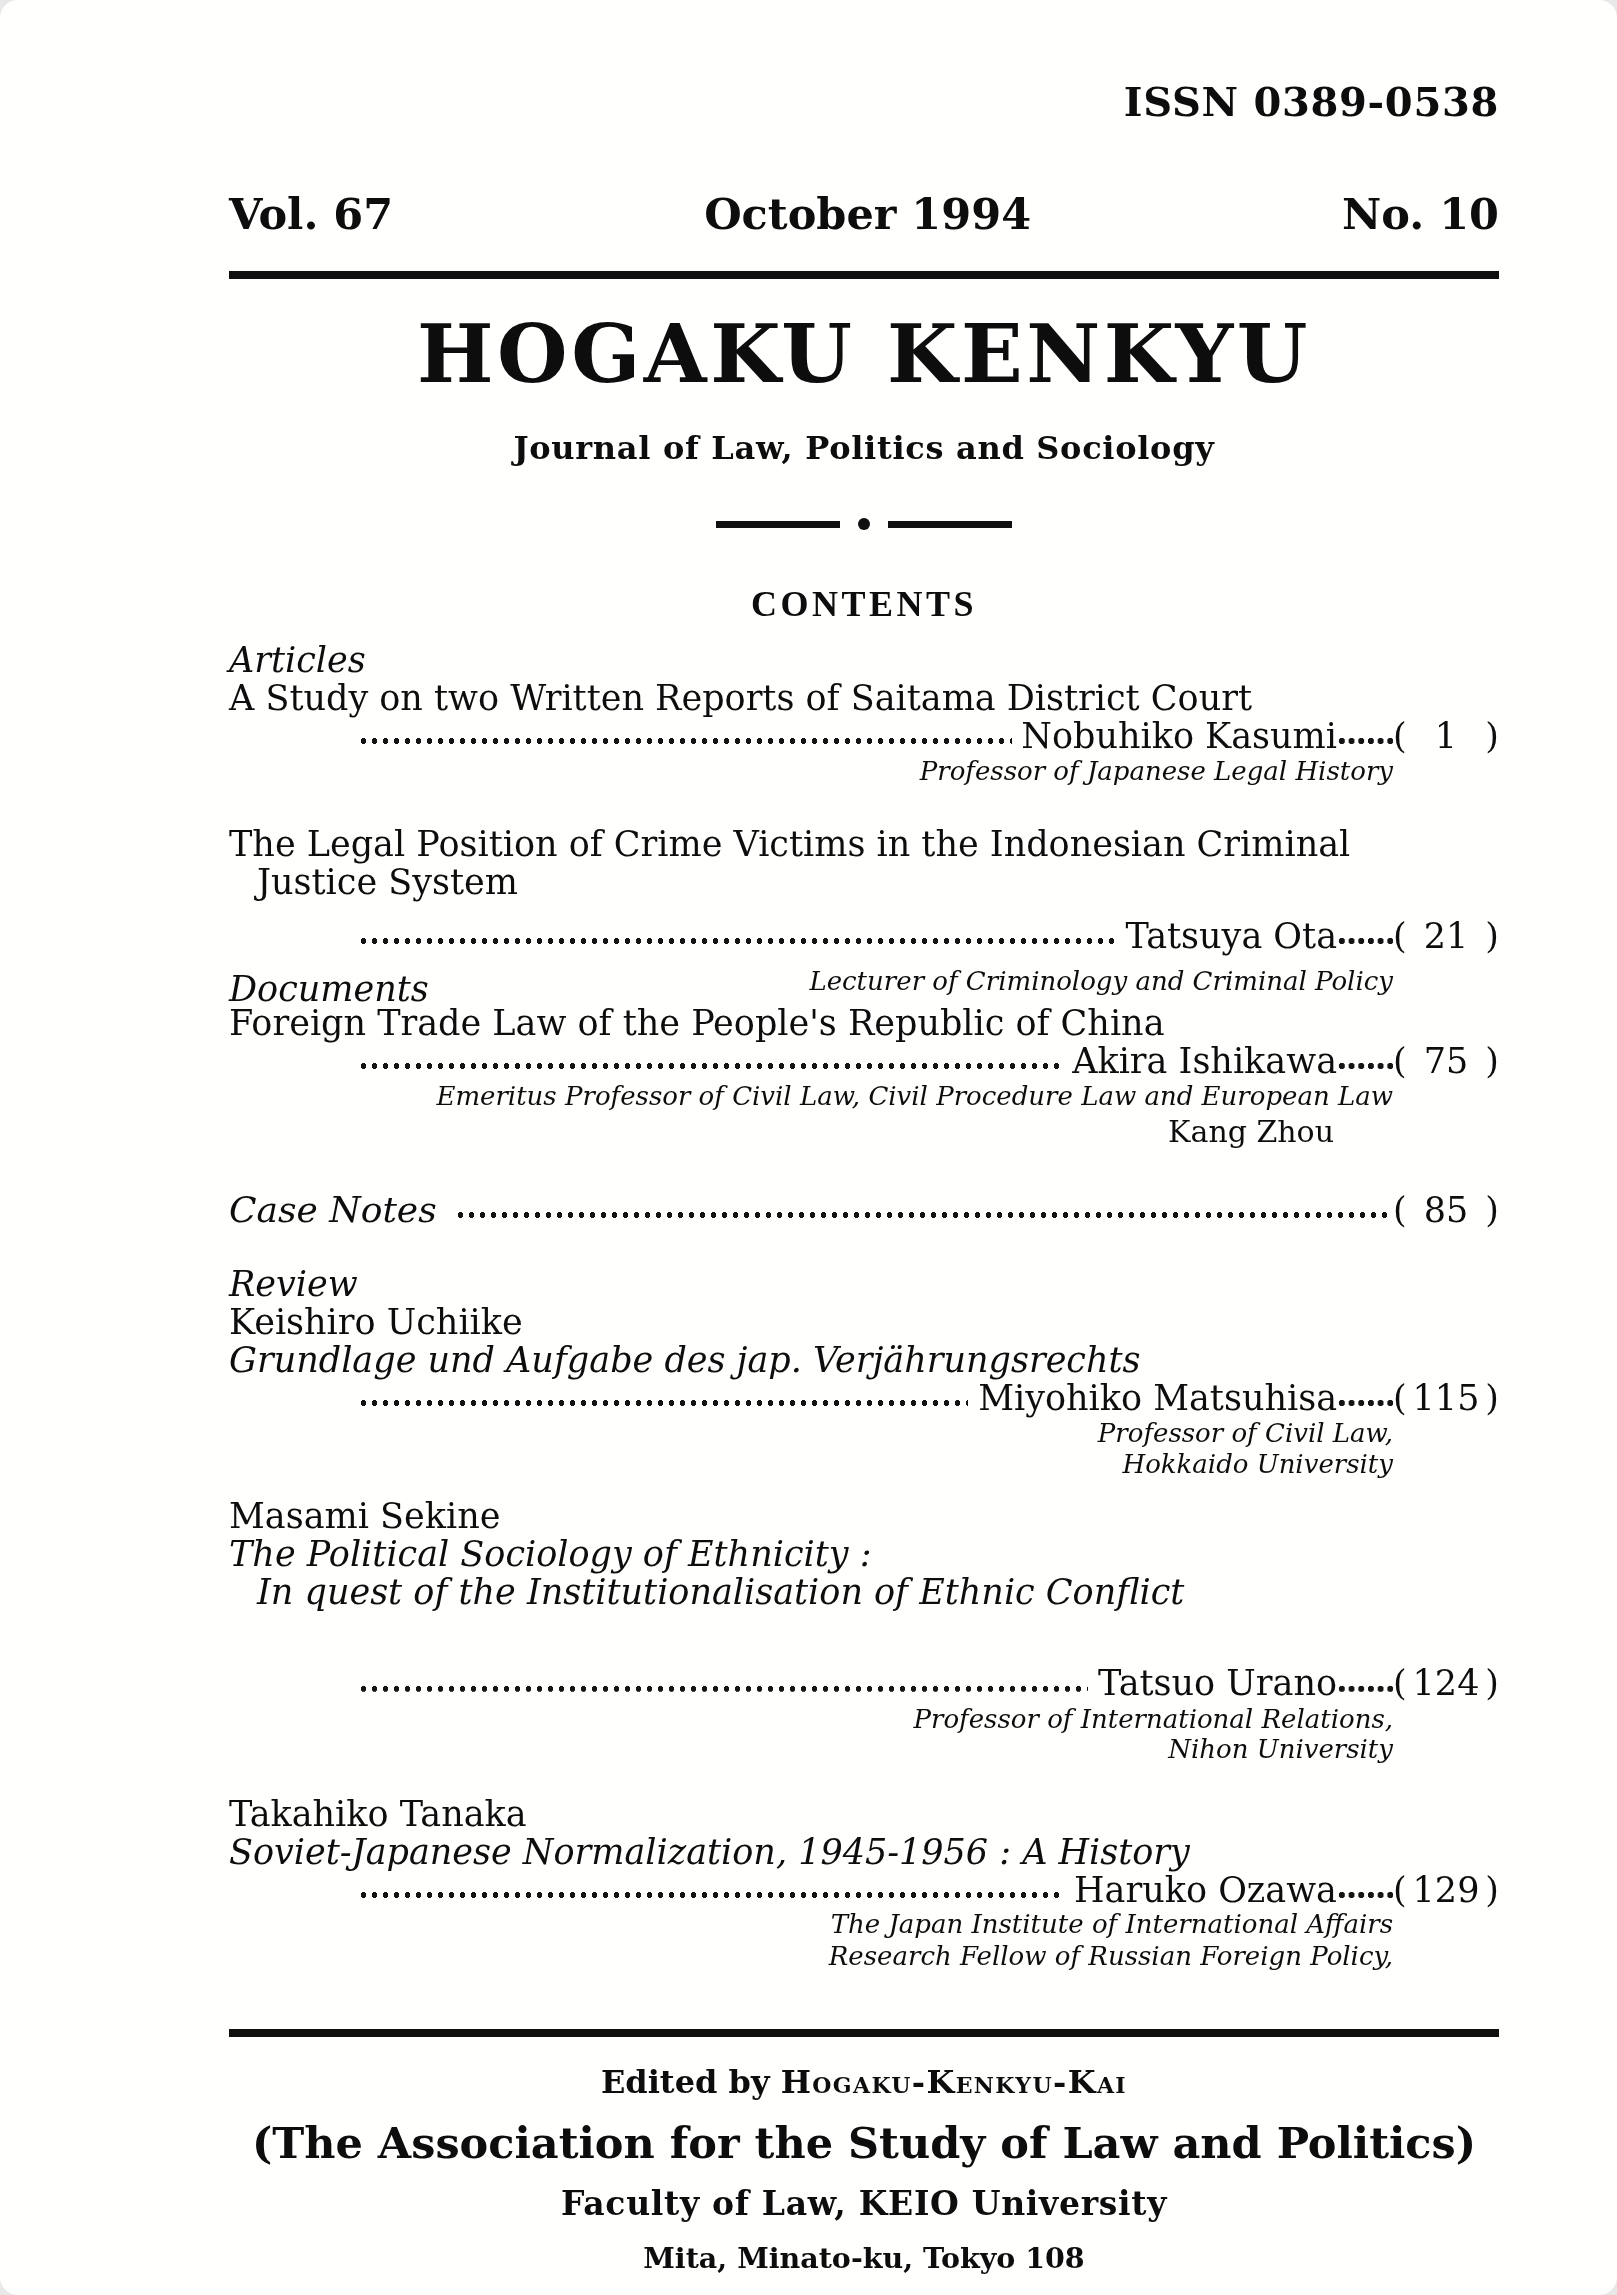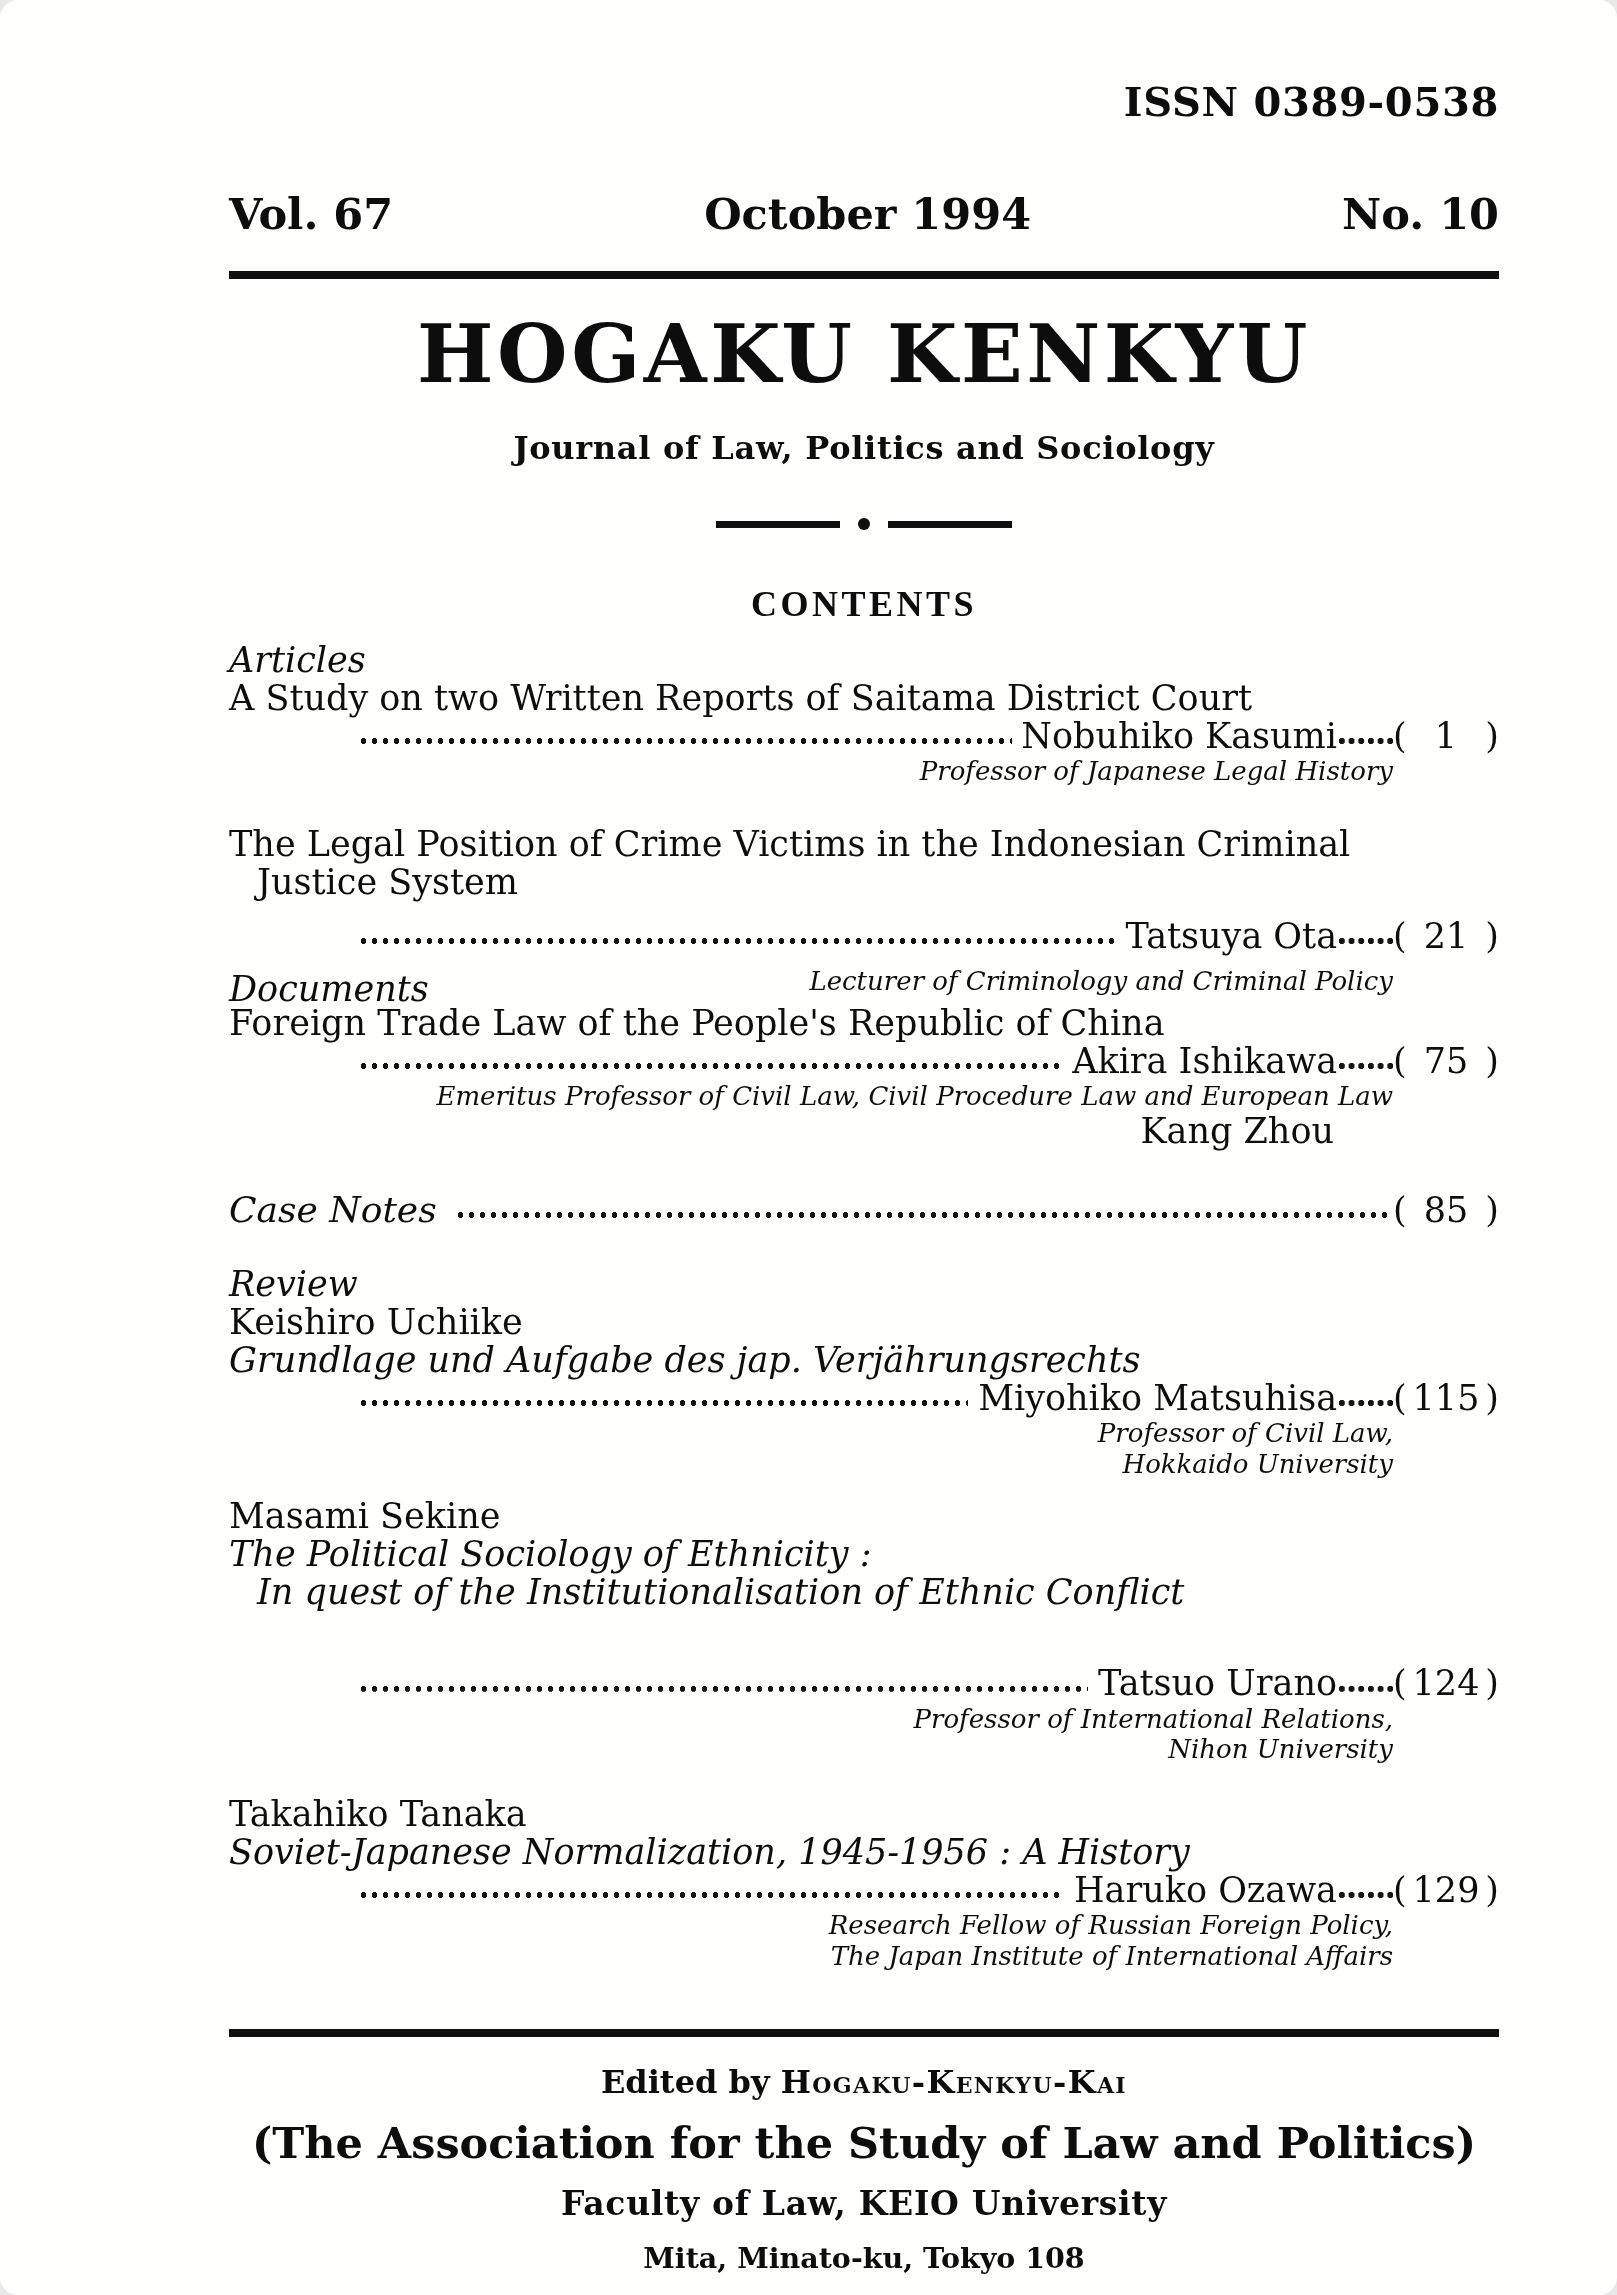--- a/index.html
+++ b/index.html
@@ -38,21 +38,21 @@
     background-image:radial-gradient(circle closest-side,#141414 58%,rgba(0,0,0,0) 62%);
     background-size:11px 9.7px;background-repeat:repeat-x;background-position:left center;}
   .shortleader{width:56px;height:9.7px;margin-bottom:9px;flex:none;
     background-image:radial-gradient(circle closest-side,#141414 58%,rgba(0,0,0,0) 62%);
     background-size:9.7px 9.7px;background-repeat:repeat-x;background-position:left center;}
   .author{white-space:nowrap;padding-left:9.7px;}
   .pagebox{width:106px;flex:none;display:flex;justify-content:space-between;align-items:baseline;}
 
   .affil{font-style:italic;font-size:26px;line-height:30.5px;text-align:right;padding-right:106px;}
   .affil-tight{margin-top:1.4px;}
-  .name-right{text-align:right;padding-right:165px;font-size:35px;line-height:39px;}
+  .name-right{text-align:right;padding-right:165px;font-size:30px;line-height:39px;}
 
   .doc-row{display:flex;justify-content:space-between;align-items:baseline;margin-top:4.2px;}
   .doc-row .sec{position:relative;top:11px;}
   .doc-row .affil{padding-right:106px;}
 
   .casenotes-row{display:flex;align-items:flex-end;margin-top:40px;}
   .casenotes-row .label{font-style:italic;font-size:36px;white-space:nowrap;padding-right:18px;}
 
   .footer{text-align:center;font-weight:bold;}
   .footer .edited{margin-top:26px;font-size:32px;}
@@ -186,22 +186,22 @@
     <div class="auth-row">
       <span class="leader"></span>
       <span class="author">Haruko Ozawa</span>
       <span class="shortleader"></span>
       <span class="pagebox">
         <span>(</span>
         <span>129</span>
         <span>)</span>
       </span>
     </div>
+    <div class="affil">The Japan Institute of International Affairs</div>
     <div class="affil affil-tight">Research Fellow of Russian Foreign Policy,</div>
-    <div class="affil">The Japan Institute of International Affairs</div>
 
   </div>
 
   <div class="rule-bottom"></div>
 
   <div class="footer">
     <div class="edited">
       <span>Edited by</span>
       <span> </span>
       <span class="smallcaps">Hogaku-Kenkyu-Kai</span>

